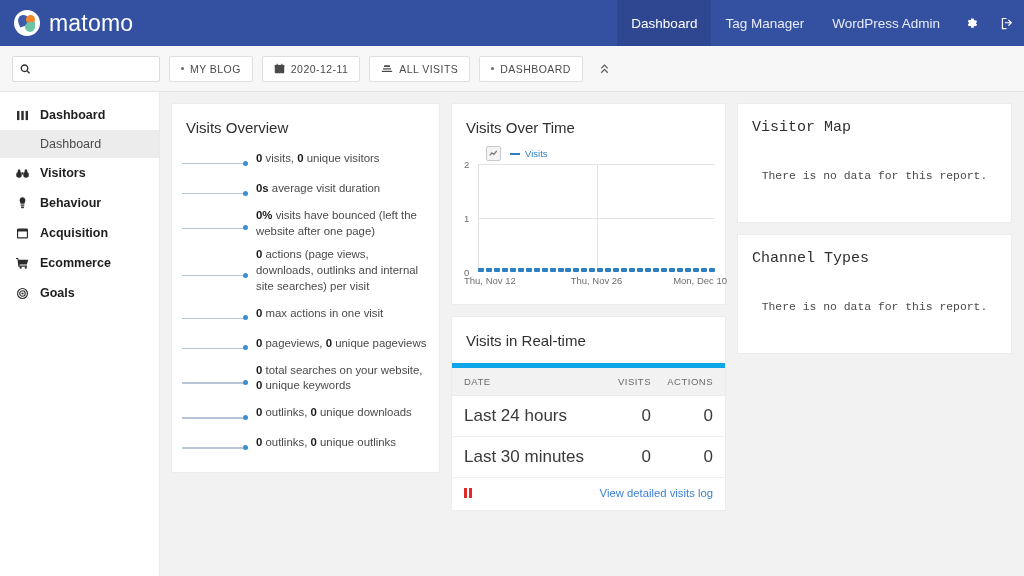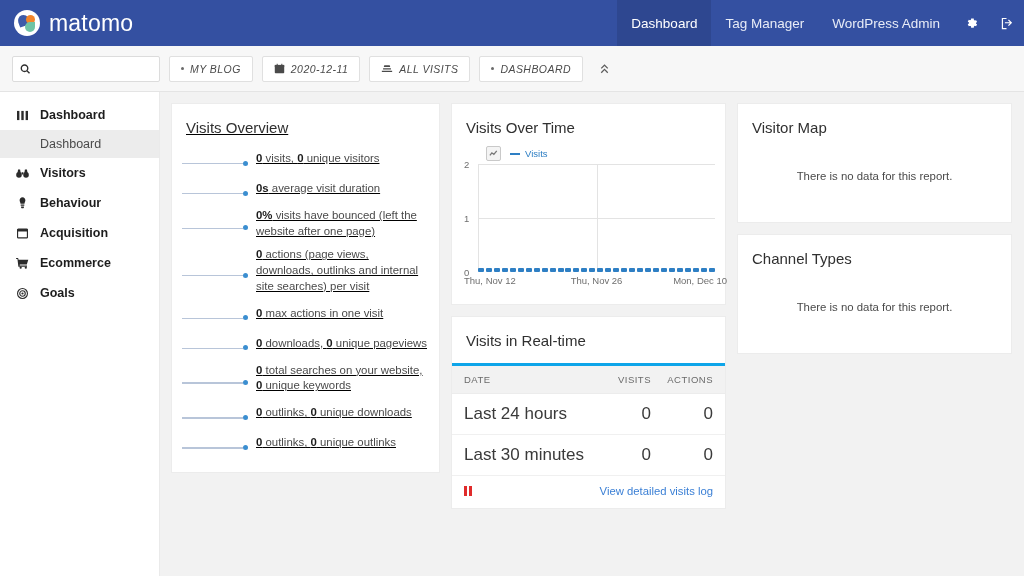--- a/index.html
+++ b/index.html
@@ -47,21 +47,21 @@
   }
   .searchbox svg { stroke: #2e2e2e; fill: none; stroke-width: 1.8; }
   .searchbox input {
     border: none; outline: none; width: 100%; font-size: 12px;
     font-family: "Liberation Sans", sans-serif; margin-left: 5px; background: transparent;
   }
   .tb-btn {
     height: 26px; background: #fff; border: 1px solid #e0e0e0; border-radius: 2px;
     display: flex; align-items: center; gap: 6px; padding: 0 11px;
     font-size: 10.5px; color: #4a4a4a; letter-spacing: 0.45px;
-    cursor: pointer; white-space: nowrap; text-transform: uppercase; font-style: italic;
+    cursor: pointer; white-space: nowrap; text-transform: uppercase;
   }
   .tb-btn .dot { width: 3px; height: 3px; background: #6a6a6a; border-radius: 50%; flex: none; }
   .tb-btn svg { fill: #4a4a4a; flex: none; }
   .collapse-btn { padding: 0 6px; cursor: pointer; display: flex; align-items: center; }
   .collapse-btn svg { fill: #5c5c5c; }
 
   
   .body-wrap { display: flex; height: calc(576px - 92px); }
 
   
@@ -74,23 +74,23 @@
   .nav-item .ico { width: 14px; display: flex; justify-content: center; flex: none; }
   .nav-item .ico svg { fill: #2b2b2b; }
   .nav-sub {
     padding: 7px 0 7px 40px; font-size: 12.5px; color: #5a5a5a; cursor: pointer;
   }
   .nav-sub.active { background: #ececec; color: #4a4a4a; }
 
   
   .dash { flex: 1; display: flex; gap: 11px; padding: 11px 10px 0 11px; align-items: flex-start; }
   .col { display: flex; flex-direction: column; gap: 11px; }
-  .col-a { width: 269px; text-decoration: underline; }
+  .col-a { width: 269px; }
   .col-b { width: 275px; }
-  .col-c { width: 275px; }
+  .col-c { width: 275px; font-family: Liberation Mono, monospace; }
 
   .widget { background: #fff; border: 1px solid #ececec; }
   .widget-title { font-size: 15px; color: #303030; padding: 15px 14px 6px 14px; font-weight: normal; }
 
   
   .vo-body { padding: 2px 12px 14px 10px; }
   .vo-row { display: flex; align-items: center; gap: 8px; padding: 4px 0; }
   .spark { width: 66px; height: 22px; flex: none; position: relative; }
   .spark .line { position: absolute; left: 0; right: 5px; top: 15px; height: 1.4px; background: #b8c5d9; }
   .spark .dot { position: absolute; right: 0; top: 12.5px; width: 5px; height: 5px; border-radius: 50%; background: #3b8ed0; }
@@ -112,21 +112,21 @@
   .ytick { position: absolute; left: -14px; font-size: 9.5px; color: #6e6e6e; transform: translateY(-50%); }
   .gline { position: absolute; left: 0; right: 0; height: 1px; background: #e3e3e3; }
   .vline { position: absolute; top: 0; bottom: 0; width: 1px; background: #e3e3e3; }
   .series { position: absolute; left: 0; right: 0; bottom: 0; height: 4px; display: flex; justify-content: space-between; }
   .series span { width: 6px; height: 3.5px; background: #2e7fc4; border-radius: 1px; }
   .xticks { position: relative; margin-left: 16px; height: 16px; font-size: 9.5px; color: #6e6e6e; }
   .xtick { position: absolute; top: 3px; white-space: nowrap; }
 
   
   .rt-head {
-    display: flex; background: #f2f2f2; border-top: 3px solid #0ea5e9; border-bottom: 1px solid #ececec;
+    display: flex; background: #f2f2f2; border-top: 5px solid #0ea5e9; border-bottom: 1px solid #ececec;
     font-size: 9.5px; color: #6a6a6a; letter-spacing: 0.5px; padding: 8px 12px;
   }
   .rt-row { display: flex; padding: 10px 12px; font-size: 17px; color: #3a3a3a; border-bottom: 1px solid #f0f0f0; }
   .c-date { flex: 1; }
   .c-visits { width: 62px; text-align: right; }
   .c-actions { width: 62px; text-align: right; }
   .rt-foot { display: flex; align-items: center; padding: 9px 12px 11px 12px; }
   .pause-icon { display: flex; gap: 2px; cursor: pointer; }
   .pause-icon i { display: block; width: 3px; height: 10px; background: #e02b2b; }
   .rt-link { margin-left: auto; font-size: 11.3px; color: #3a7fd5; cursor: pointer; }
@@ -310,21 +310,21 @@
                 <span class="dot"></span>
               </span>
             <span class="vo-text"><b>0</b><span> max actions in one visit</span></span>
           </div>
 
           <div class="vo-row">
             <span class="spark">
                 <span class="line"></span>
                 <span class="dot"></span>
               </span>
-            <span class="vo-text"><b>0</b><span> downloads, </span><b>0</b><span> unique pageviews</span></span>
+            <span class="vo-text"><b>0</b><span> pageviews, </span><b>0</b><span> unique pageviews</span></span>
           </div>
 
           <div class="vo-row">
             <span class="spark">
                 <span class="line"></span>
                 <span class="dot"></span>
               </span>
             <span class="vo-text"><b>0</b><span> total searches on your website, </span><b>0</b><span> unique keywords</span></span>
           </div>
 

